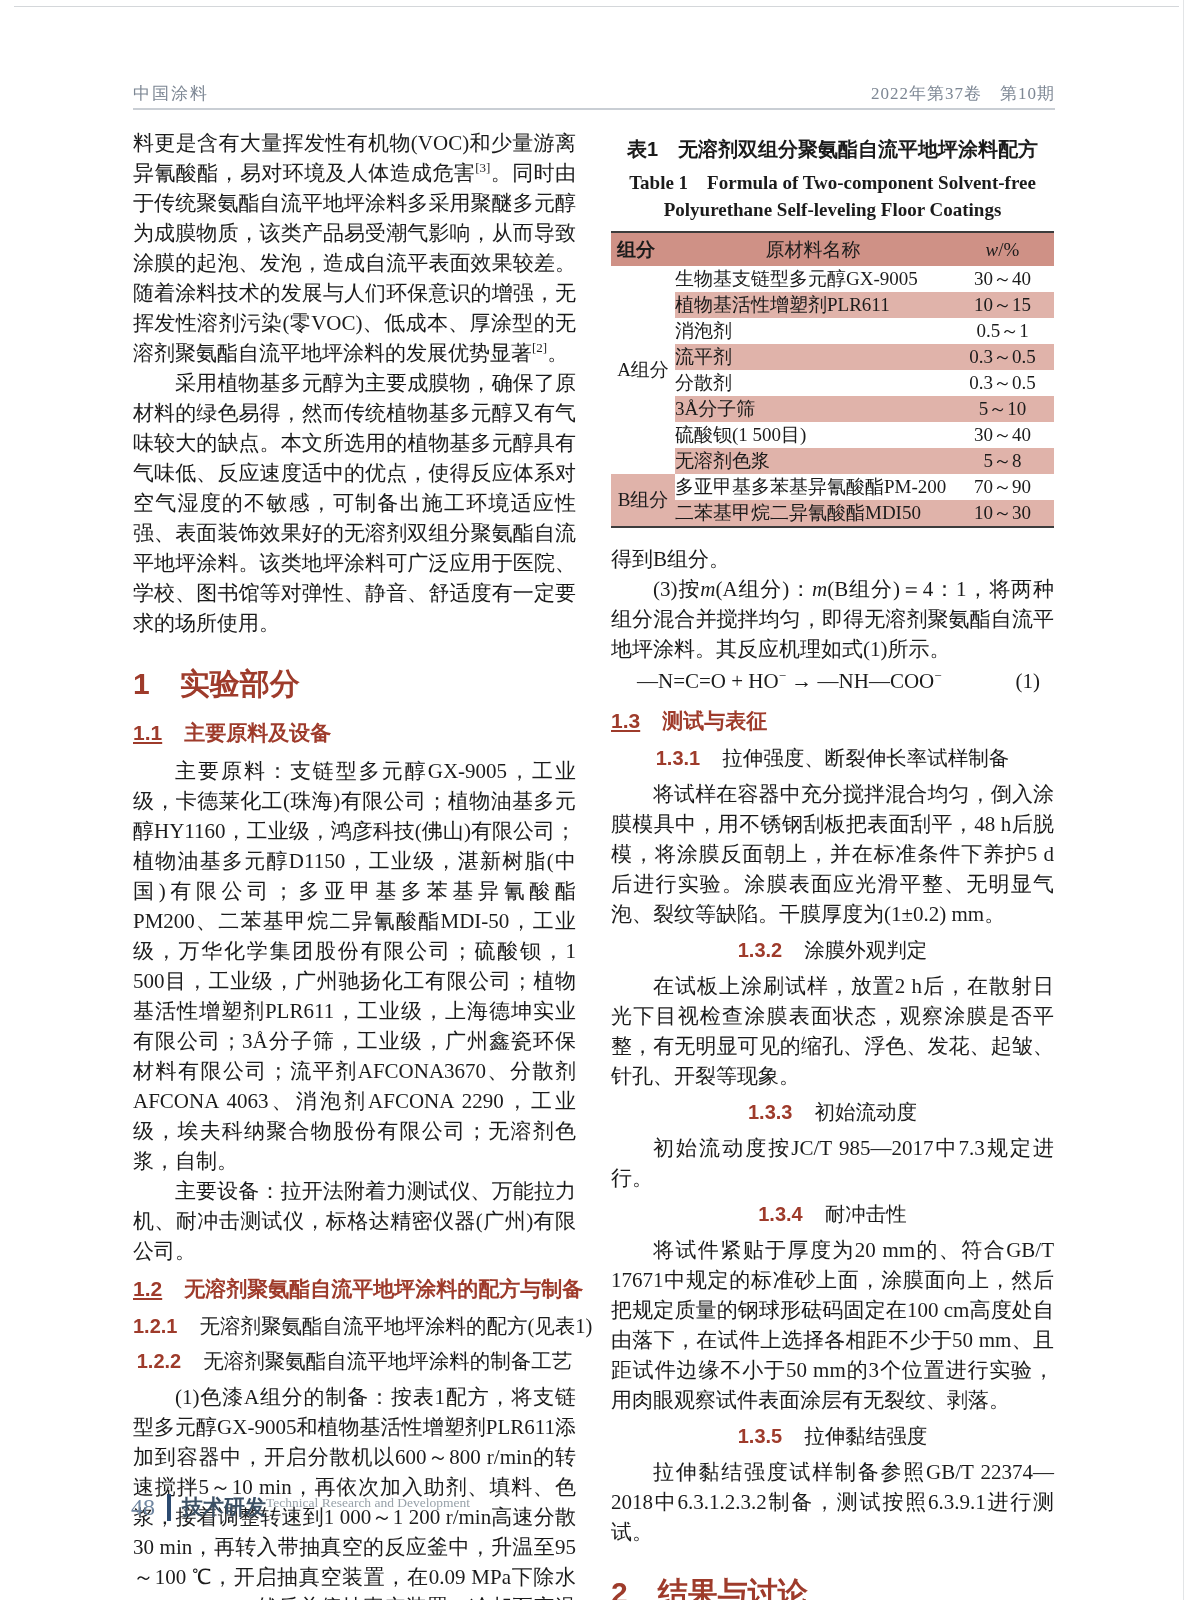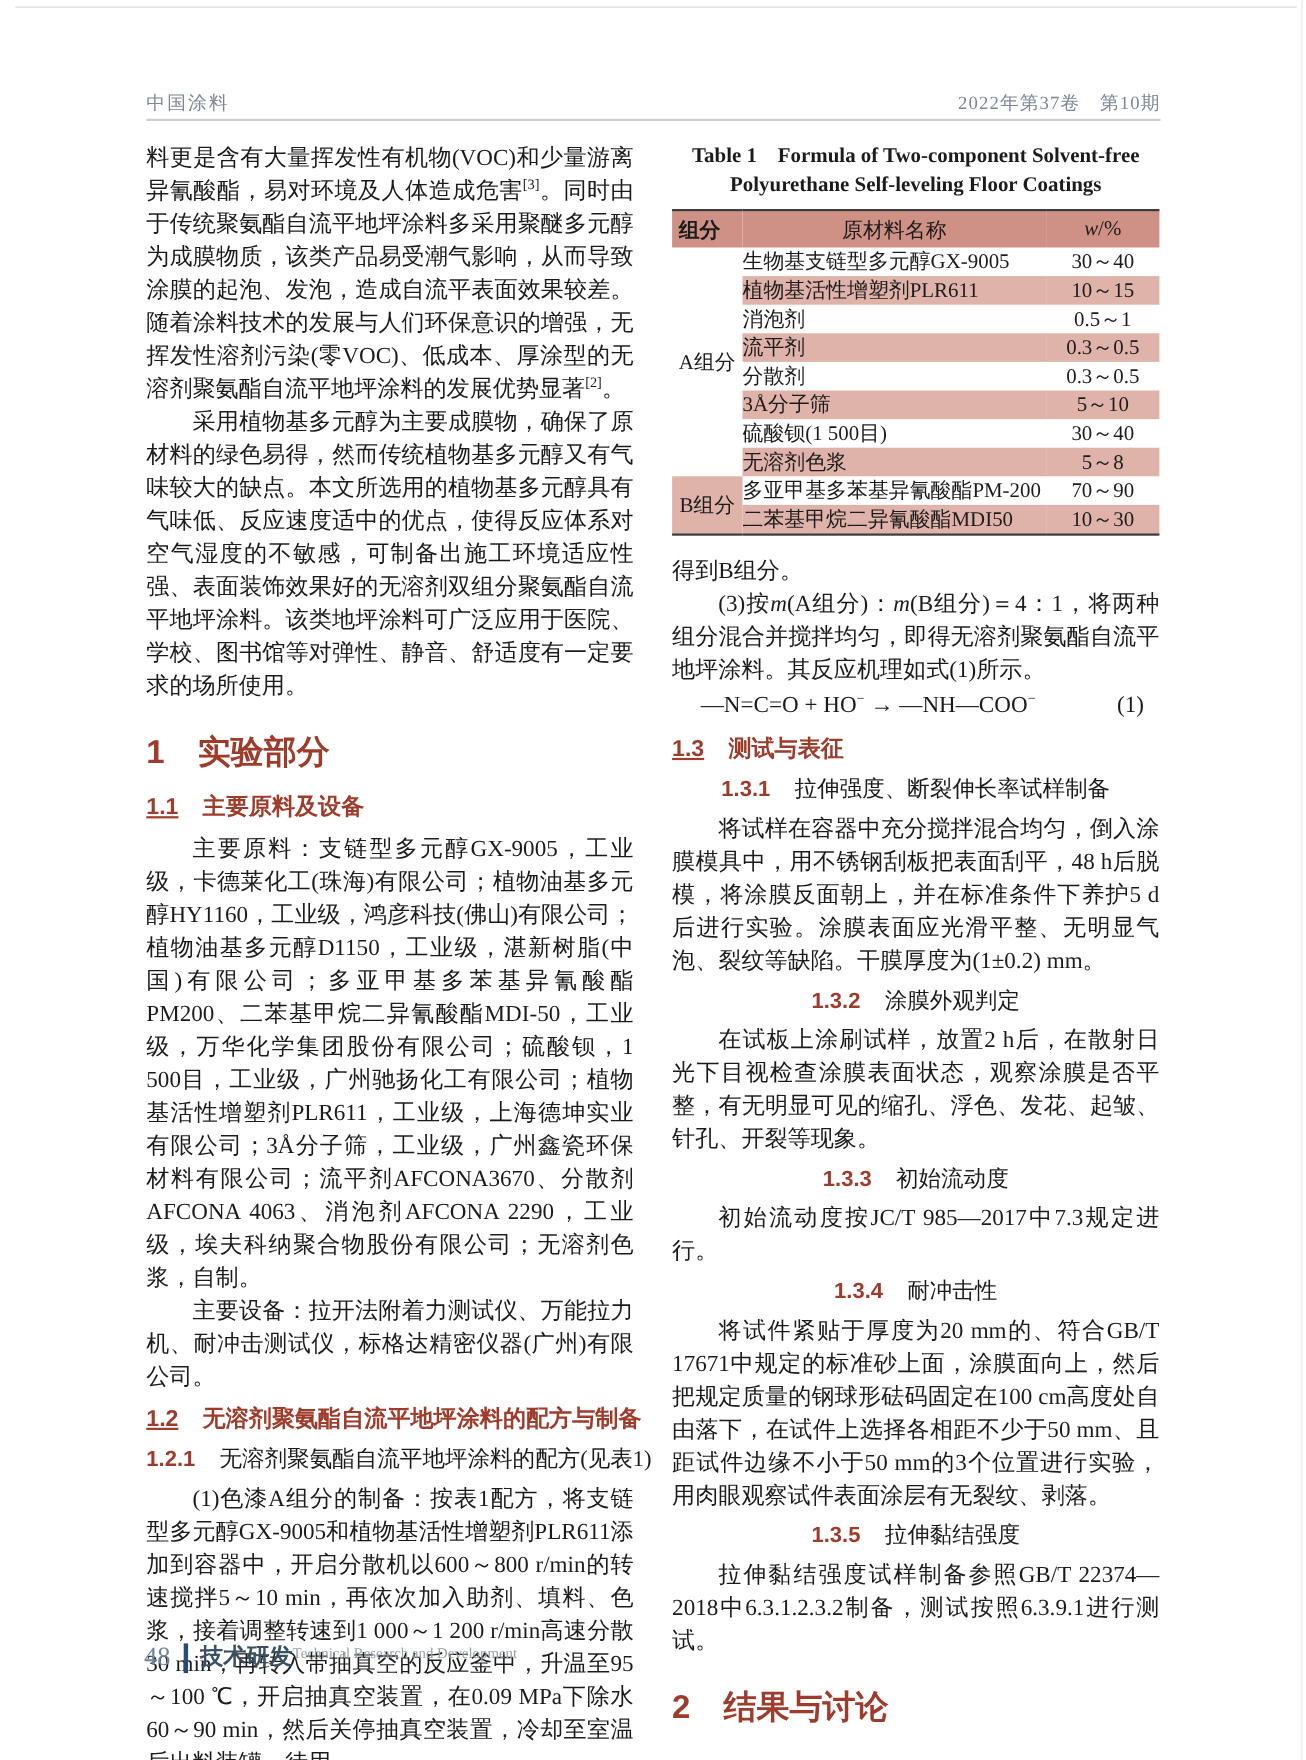--- a/index.html
+++ b/index.html
@@ -90,27 +90,29 @@
     <p class="body indent">采用植物基多元醇为主要成膜物，确保了原材料的绿色易得，然而传统植物基多元醇又有气味较大的缺点。本文所选用的植物基多元醇具有气味低、反应速度适中的优点，使得反应体系对空气湿度的不敏感，可制备出施工环境适应性强、表面装饰效果好的无溶剂双组分聚氨酯自流平地坪涂料。该类地坪涂料可广泛应用于医院、学校、图书馆等对弹性、静音、舒适度有一定要求的场所使用。</p>
 
     <h1 class="sec"><span class="num">1</span><span>实验部分</span></h1>
 
     <h2 class="sub"><span class="num">1.1</span><span>主要原料及设备</span></h2>
     <p class="body indent">主要原料：支链型多元醇GX-9005，工业级，卡德莱化工(珠海)有限公司；植物油基多元醇HY1160，工业级，鸿彦科技(佛山)有限公司；植物油基多元醇D1150，工业级，湛新树脂(中国)有限公司；多亚甲基多苯基异氰酸酯PM200、二苯基甲烷二异氰酸酯MDI-50，工业级，万华化学集团股份有限公司；硫酸钡，1 500目，工业级，广州驰扬化工有限公司；植物基活性增塑剂PLR611，工业级，上海德坤实业有限公司；3Å分子筛，工业级，广州鑫瓷环保材料有限公司；流平剂AFCONA3670、分散剂AFCONA 4063、消泡剂AFCONA 2290，工业级，埃夫科纳聚合物股份有限公司；无溶剂色浆，自制。</p>
     <p class="body indent">主要设备：拉开法附着力测试仪、万能拉力机、耐冲击测试仪，标格达精密仪器(广州)有限公司。</p>
 
     <h2 class="sub"><span class="num">1.2</span><span>无溶剂聚氨酯自流平地坪涂料的配方与制备</span></h2>
     <h3 class="subsub"><span class="num">1.2.1</span><span>无溶剂聚氨酯自流平地坪涂料的配方(见表1)</span></h3>
+    <h3 class="subsub"><span class="num">1.2.2</span><span>无溶剂聚氨酯自流平地坪涂料的制备工艺</span></h3>
     <p class="body indent">(1)色漆A组分的制备：按表1配方，将支链型多元醇GX-9005和植物基活性增塑剂PLR611添加到容器中，开启分散机以600～800 r/min的转速搅拌5～10 min，再依次加入助剂、填料、色浆，接着调整转速到1 000～1 200 r/min高速分散30 min，再转入带抽真空的反应釜中，升温至95～100 ℃，开启抽真空装置，在0.09 MPa下除水60～90 min，然后关停抽真空装置，冷却至室温后出料装罐，待用。</p>
 
   </div>
 
   <div class="col">
 
     <div>
+      <div class="tbl-title-zh">表1　无溶剂双组分聚氨酯自流平地坪涂料配方</div>
       <div class="tbl-title-en">
         <div>Table 1　Formula of Two-component Solvent-free</div>
         <div>Polyurethane Self-leveling Floor Coatings</div>
       </div>
 
       <table class="formula">
         <colgroup>
             <col class="c1">
             <col class="c2">
             <col class="c3">

